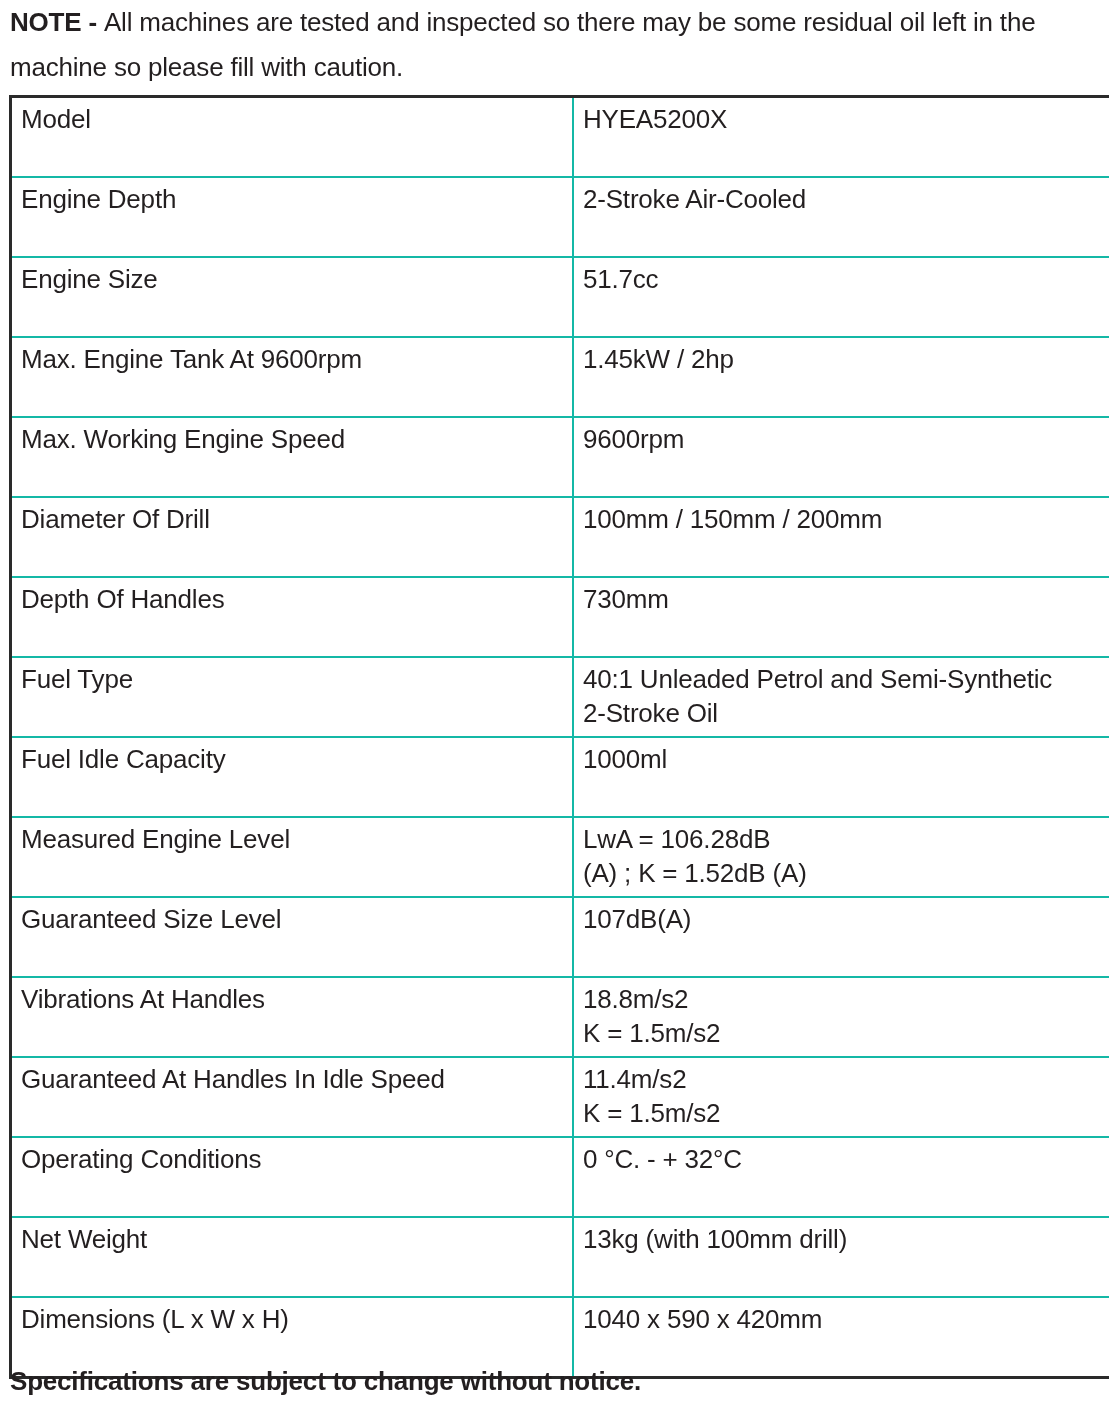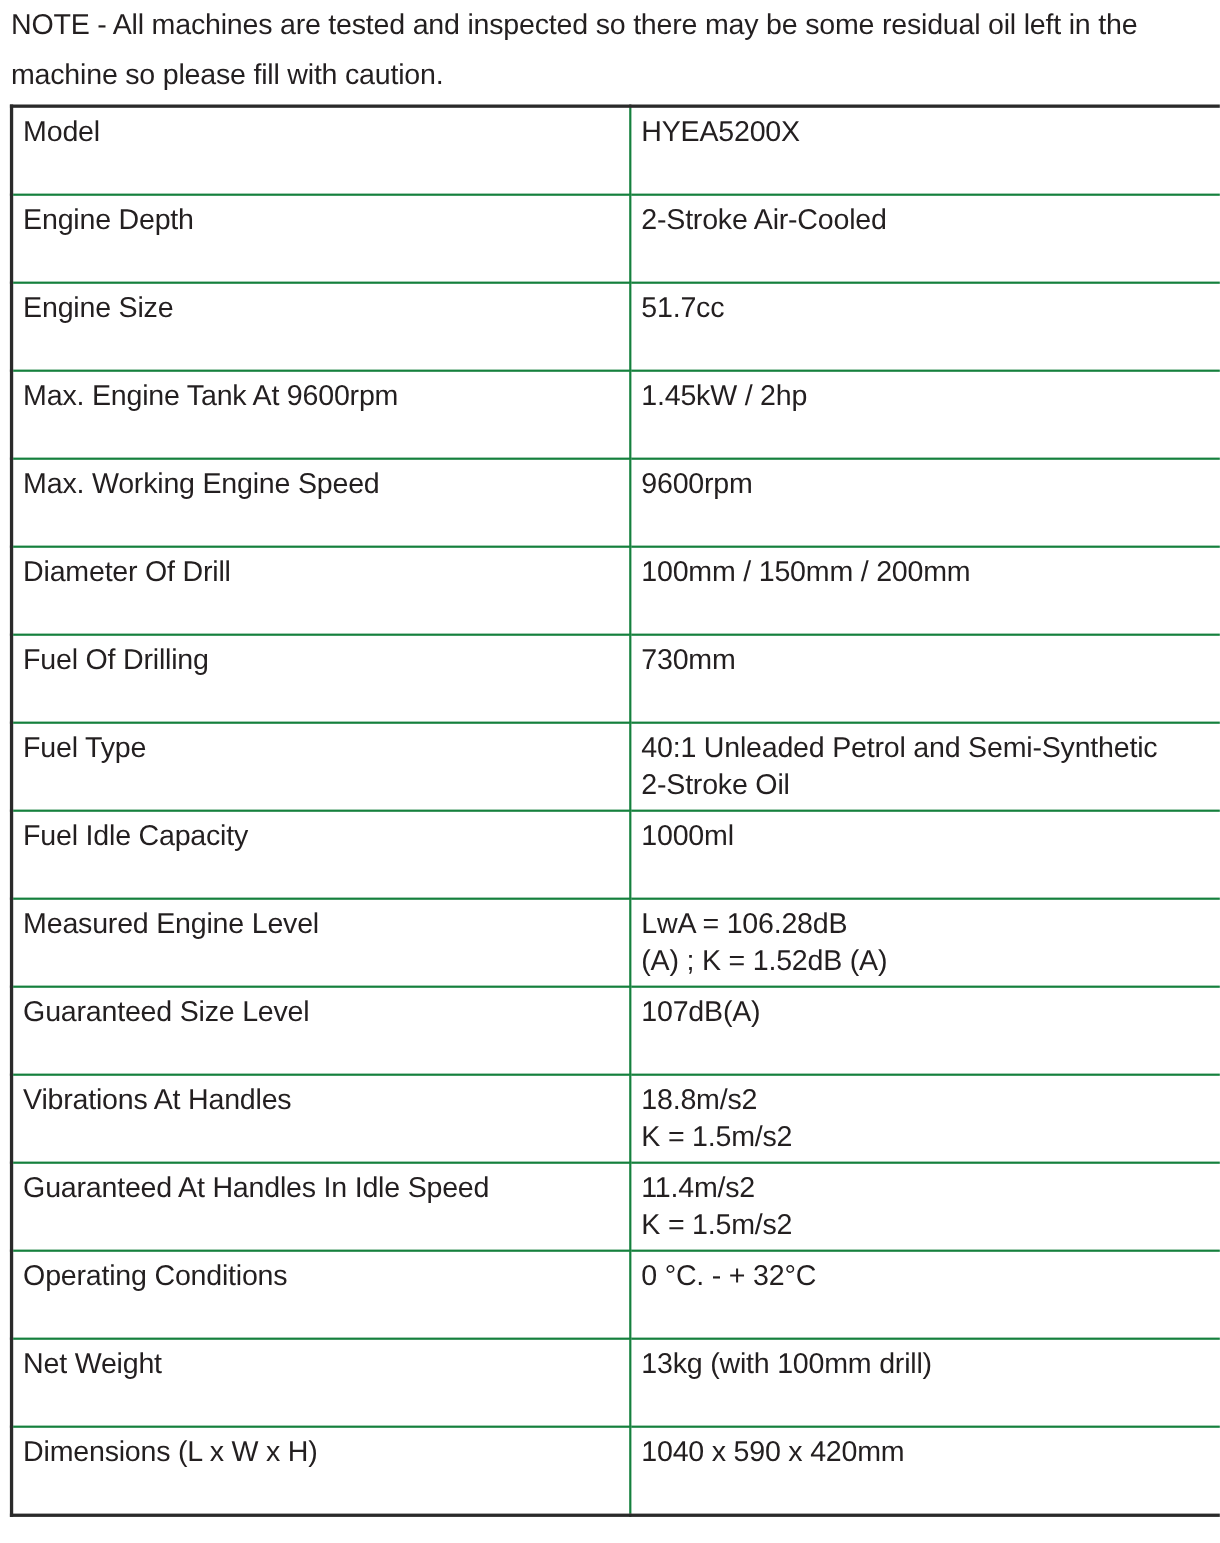--- a/index.html
+++ b/index.html
@@ -20,37 +20,37 @@
     position: absolute;
     left: 10px;
     top: 0px;
     width: 1085px;
     margin: 0;
     font-size: 26px;
     line-height: 45px;
     letter-spacing: -0.2px;
   }
   .note .note-label {
-    font-weight: normal;
+    font-weight: bold;
   }
   .note .note-text {
     white-space: pre-line;
     margin-top: 30px;
   }
   table.spec-table {
     position: absolute;
     left: 9px;
     top: 95px;
     width: 1089px;
     border-collapse: collapse;
     table-layout: fixed;
     border: 3px solid #2a2a2a;
   }
   table.spec-table td {
-    border: 2px solid #15803d;
+    border: 2px solid #14b8a6;
     vertical-align: top;
     padding: 4px 9px 0 9px;
     font-size: 26px;
     line-height: 34px;
     letter-spacing: -0.2px;
     height: 74px;
     overflow: hidden;
   }
   td.col-label { width: 542px; }
   td.col-value { width: 543px; }
@@ -113,21 +113,21 @@
     </tr>
 
     <tr>
       <td class="col-label">Diameter Of Drill</td>
       <td class="col-value">
             <div class="value-line">100mm / 150mm / 200mm</div>
           </td>
     </tr>
 
     <tr>
-      <td class="col-label">Fuel Of Drilling</td>
+      <td class="col-label">Depth Of Handles</td>
       <td class="col-value">
             <div class="value-line">730mm</div>
           </td>
     </tr>
 
     <tr>
       <td class="col-label">Fuel Type</td>
       <td class="col-value">
             <div class="value-line">40:1 Unleaded Petrol and Semi-Synthetic</div>
             <div class="value-line">2-Stroke Oil</div>
@@ -188,14 +188,15 @@
 
     <tr>
       <td class="col-label">Dimensions (L x W x H)</td>
       <td class="col-value">
             <div class="value-line">1040 x 590 x 420mm</div>
           </td>
     </tr>
   </tbody>
   </table>
 
+  <p class="footer">Specifications are subject to change without notice.</p>
 
 </div>
 
 </body></html>

